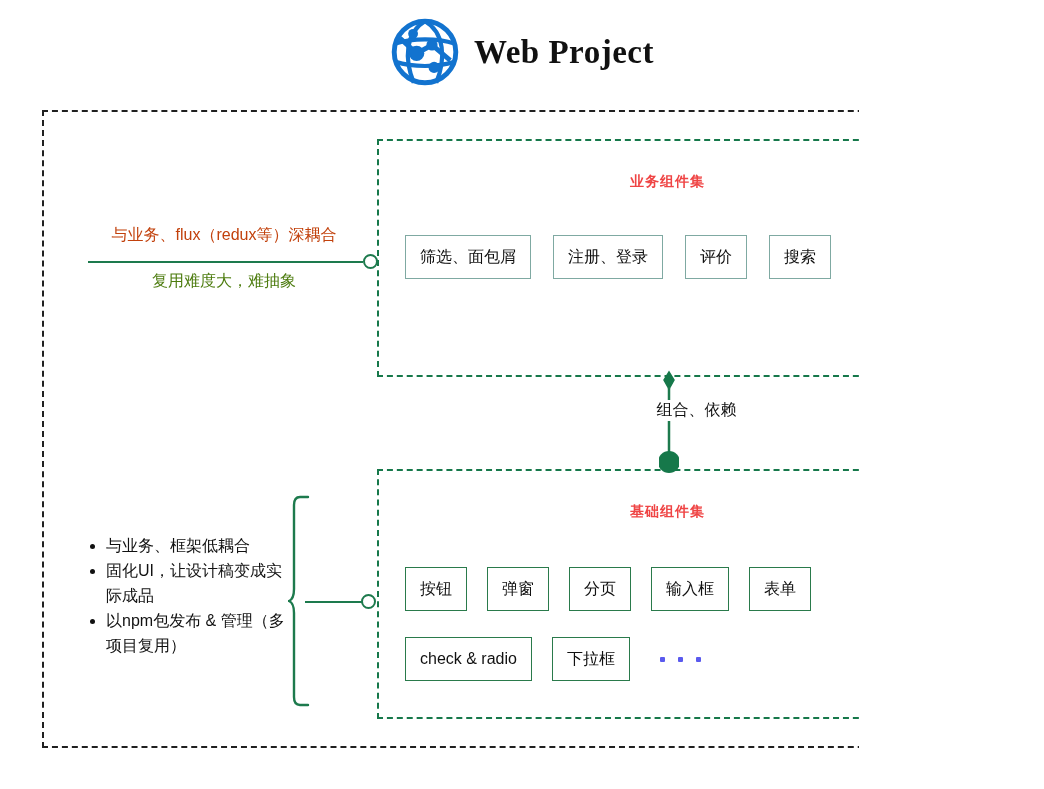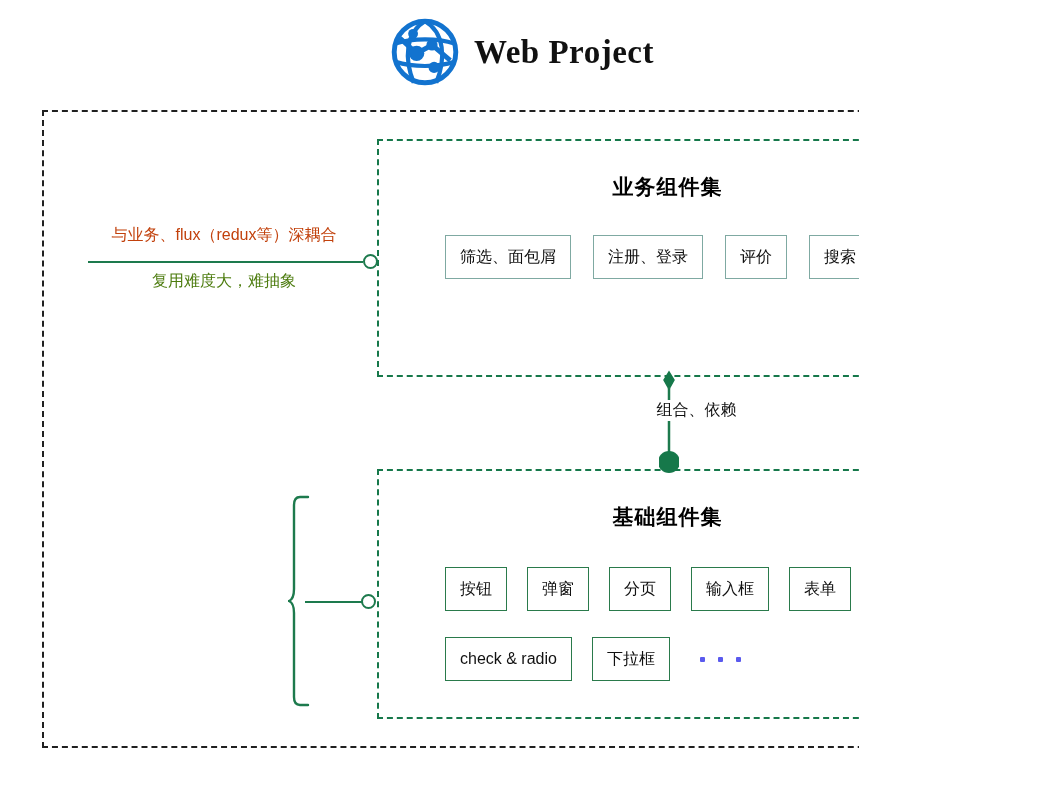--- a/index.html
+++ b/index.html
@@ -64,34 +64,33 @@
     background: transparent;
   }
   #business-group { left: 377px; top: 139px; width: 581px; height: 238px; }
   #base-group     { left: 377px; top: 469px; width: 581px; height: 250px; }
 
   .group-title {
     position: absolute;
     left: 0;
     width: 100%;
     text-align: center;
-    font-size: 21px;
+    font-size: 14px;
     font-weight: 700;
-    color: #000000;
+    color: #ef4444;
     letter-spacing: 1px;
   }
   #business-group .group-title { top: 32px; }
   #base-group .group-title { top: 32px; }
 
   
   .chip-row {
     position: absolute;
     display: flex;
     align-items: flex-end;
-    margin-left: 40px;
   }
   .chip {
     box-sizing: border-box;
     border: 1.6px solid #7fa9a2;
     background: #ffffff;
     color: #111111;
     font-size: 16px;
     display: flex;
     align-items: center;
     justify-content: center;
@@ -285,19 +284,26 @@
   </svg>
   <div id="mid-label">组合、依赖</div>
 
   <div id="note-top">
     <div id="note-top-line1">与业务、flux（redux等）深耦合</div>
     <div id="note-top-rule"></div>
     <div id="note-top-line2">复用难度大，难抽象</div>
   </div>
   <div id="note-top-circle" class="conn-circle"></div>
 
+  <div id="note-bottom">
+    <ul id="bullet-list">
+      <li>与业务、框架低耦合</li>
+      <li>固化UI，让设计稿变成实际成品</li>
+      <li>以npm包发布 &amp; 管理（多项目复用）</li>
+    </ul>
+  </div>
   <svg id="brace" viewBox="0 0 24 212">
     <path d="M20 2 H12 Q6 2 6 10 V94 Q6 104 1 106 Q6 108 6 118 V202 Q6 210 12 210 H20" fill="none" stroke="#1d7a4d" stroke-width="2.4" stroke-linecap="round"></path>
   </svg>
   <div id="brace-stem"></div>
   <div id="note-bottom-circle" class="conn-circle"></div>
 
 </div>
 
 </body></html>

